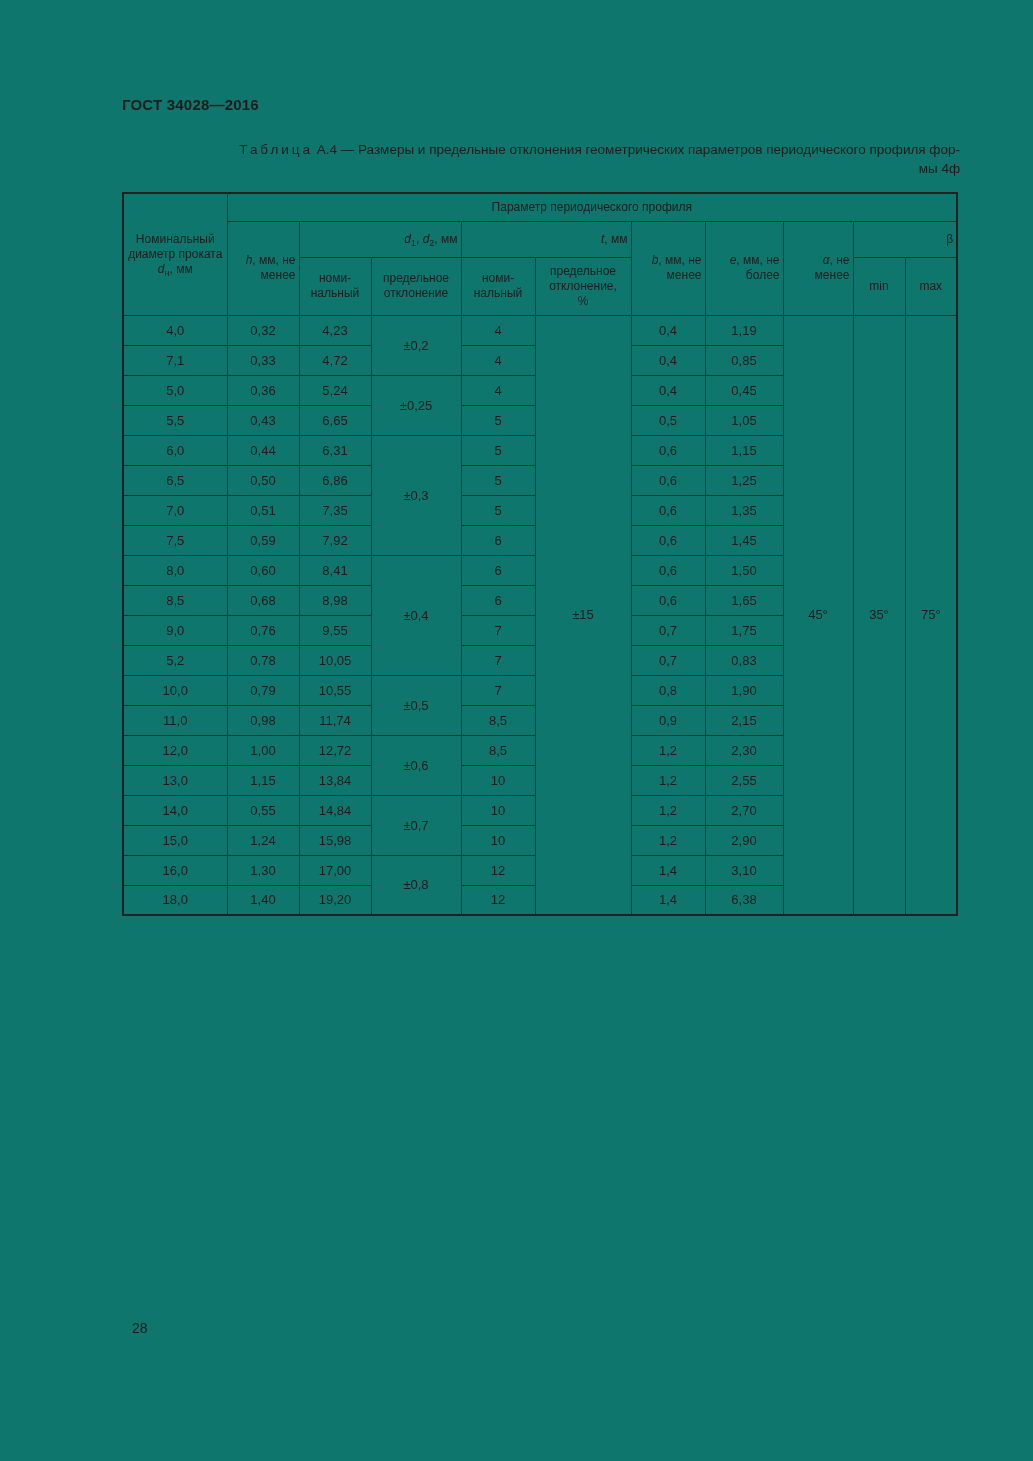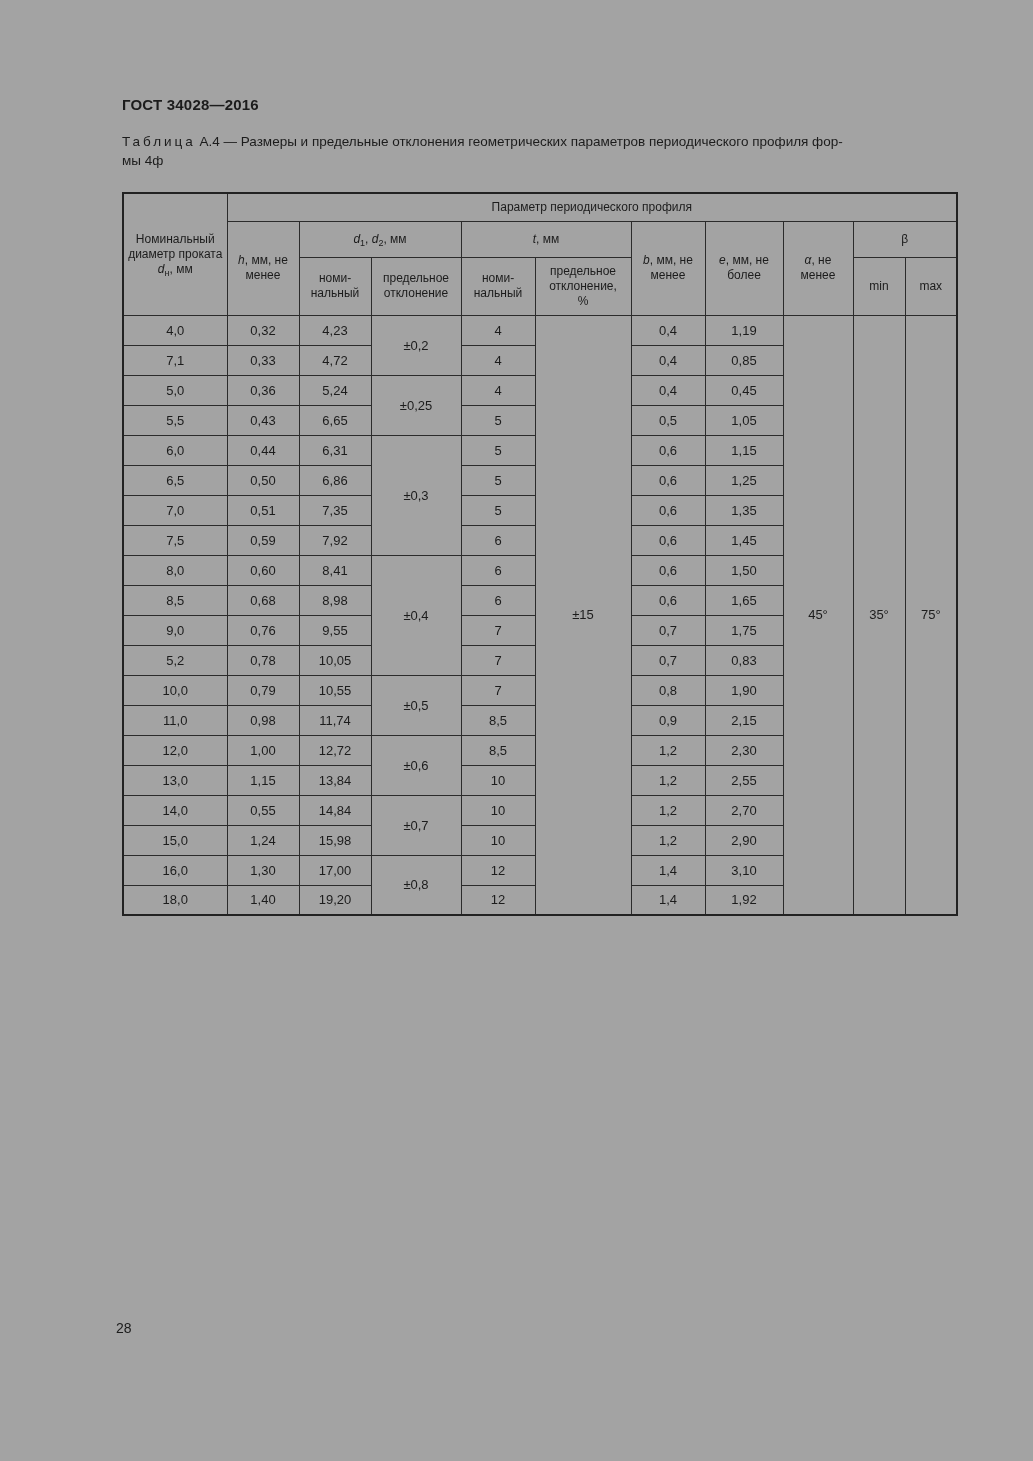--- a/index.html
+++ b/index.html
@@ -2,40 +2,41 @@
 <html><head>
 <meta charset="utf-8">
 <style>
   * { box-sizing: border-box; }
   html, body { margin: 0; padding: 0; background: #e8e8e8; }
   .page {
     position: relative;
     width: 1033px;
     height: 1461px;
     margin: 0 auto;
-    background: #a3a3a3;
+    background: #0f766e;
     font-family: "Liberation Sans", sans-serif;
     color: #1c1c1c;
   }
   .doc-header {
     position: absolute;
     left: 122px;
     top: 96px;
     font-size: 15px;
     font-weight: bold;
     letter-spacing: 0.2px;
   }
   .caption {
     position: absolute;
     left: 122px;
-    top: 133px;
+    top: 141px;
     width: 838px;
     font-size: 13.5px;
     line-height: 1.38;
     white-space: pre-line;
+    text-align: right;
   }
   .caption .spread { letter-spacing: 0.22em; }
   table.gost {
     position: absolute;
     left: 122px;
     top: 192px;
     width: 834px;
     border-collapse: collapse;
     table-layout: fixed;
     border: 2px solid #222;
@@ -46,33 +47,33 @@
     font-weight: normal;
     text-align: center;
     vertical-align: middle;
     padding: 2px 3px;
   }
   table.gost thead th {
     font-size: 12px;
     line-height: 1.25;
   }
   table.gost thead tr.hrow1 th { height: 28px; }
-  table.gost thead tr.hrow2 th { height: 36px; }
+  table.gost thead tr.hrow2 th { height: 36px; text-align: right; }
   table.gost thead tr.hrow3 th { height: 58px; }
   table.gost tbody td {
     font-size: 13px;
     height: 30px;
     padding: 1px 3px;
   }
   .pre { white-space: pre-line; }
   .sym { font-style: italic; }
   table.gost sub { font-size: 9px; line-height: 0; }
   .page-num {
     position: absolute;
-    left: 116px;
+    left: 132px;
     top: 1320px;
     font-size: 14px;
   }
 </style>
 </head>
 <body>
 
 <div class="page">
 
   <div class="doc-header">ГОСТ 34028—2016</div>
@@ -286,20 +287,20 @@
           <td>12</td>
           <td>1,4</td>
           <td>3,10</td>
         </tr>
         <tr>
           <td>18,0</td>
           <td>1,40</td>
           <td>19,20</td>
           <td>12</td>
           <td>1,4</td>
-          <td>1,92</td>
+          <td>6,38</td>
         </tr>
       </tbody>
   </table>
 
   <div class="page-num">28</div>
 
 </div>
 
 </body></html>

